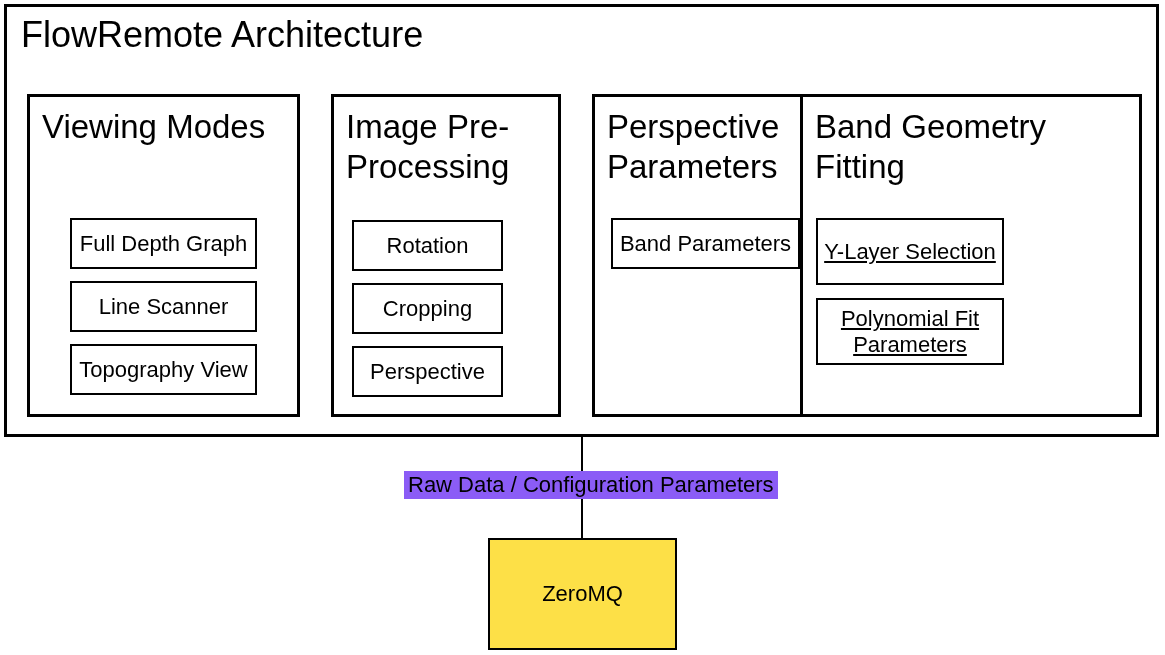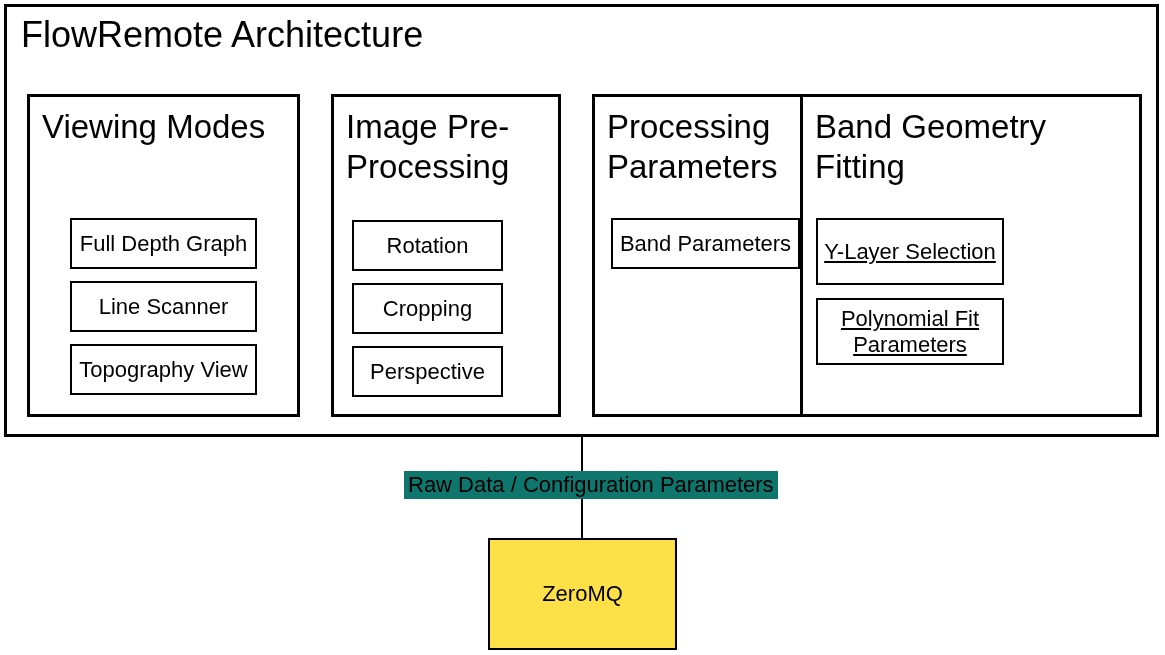--- a/index.html
+++ b/index.html
@@ -83,21 +83,21 @@
     position: absolute;
     left: 581px; top: 437px;
     width: 2px; height: 102px;
     background: #000000;
   }
   .connector-label {
     position: absolute;
     left: 404px; top: 471px;
     font-size: 22px;
     line-height: 1.2;
-    background: #0f766e;
+    background: #8b5cf6;
     padding: 1px 4px;
     white-space: nowrap;
   }
   
   .zeromq {
     position: absolute;
     left: 488px; top: 538px;
     width: 189px; height: 112px;
     border: 2px solid #000000;
     box-sizing: border-box;
@@ -129,21 +129,21 @@
   <div class="col col-2">
     <div class="col-title">Image Pre-Processing</div>
     <div class="nodes">
       <div class="node">Rotation</div>
       <div class="node">Cropping</div>
       <div class="node">Perspective</div>
     </div>
   </div>
 
   <div class="col col-3">
-    <div class="col-title">Processing Parameters</div>
+    <div class="col-title">Perspective Parameters</div>
     <div class="nodes">
       <div class="node">Band Parameters</div>
     </div>
   </div>
 
   <div class="col col-4">
     <div class="col-title">Band Geometry Fitting</div>
     <div class="nodes">
       <div class="node">Y-Layer Selection</div>
       <div class="node">Polynomial Fit Parameters</div>

